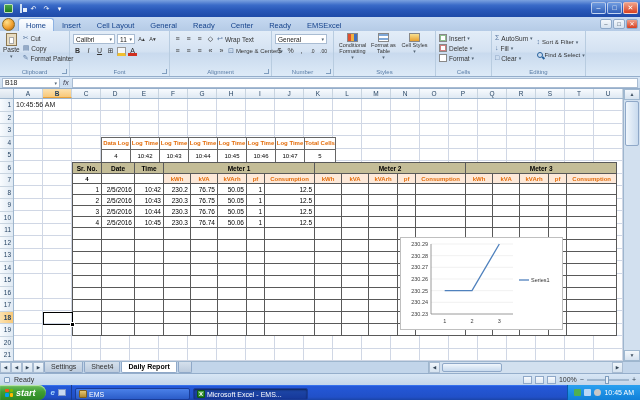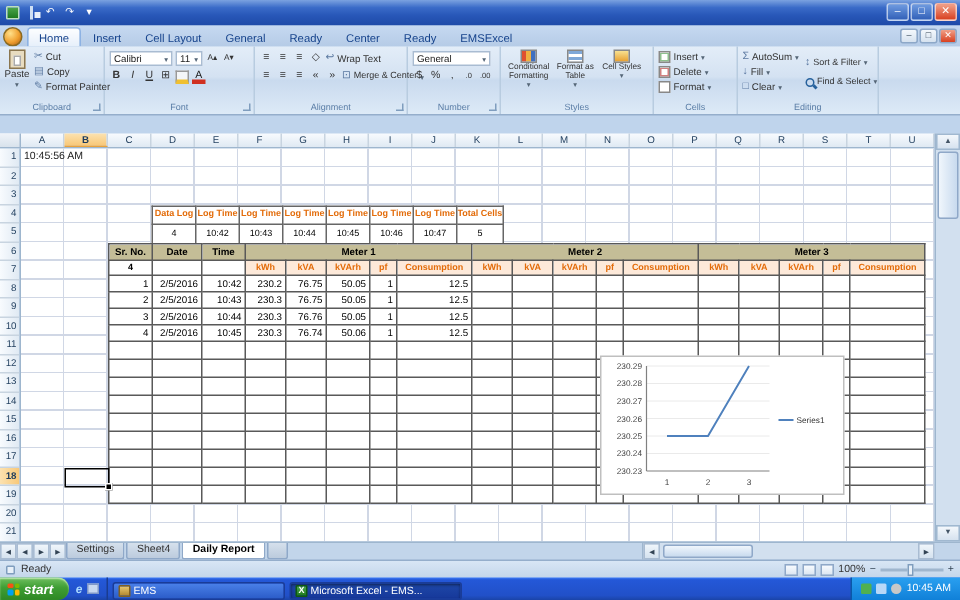--- a/index.html
+++ b/index.html
@@ -395,20 +395,28 @@
               <span>Find &amp; Select</span>
               <span class="arr">▾</span>
             </div>
         </div>
       </div>
       <div class="rgroup-label">Editing</div>
     </div>
 
   </div>
 
+  <div class="fbar">
+    <div class="namebox">
+        <span>B18</span>
+        <span class="arr">▾</span>
+      </div>
+    <span class="fx">fx</span>
+    <div class="finput"></div>
+  </div>
 
   <div class="colheaders">
     <div class="corner"></div>
     <div style="display:flex;">
         <div class="colh">A</div>
         <div class="colh sel">B</div>
         <div class="colh">C</div>
         <div class="colh">D</div>
         <div class="colh">E</div>
         <div class="colh">F</div>

